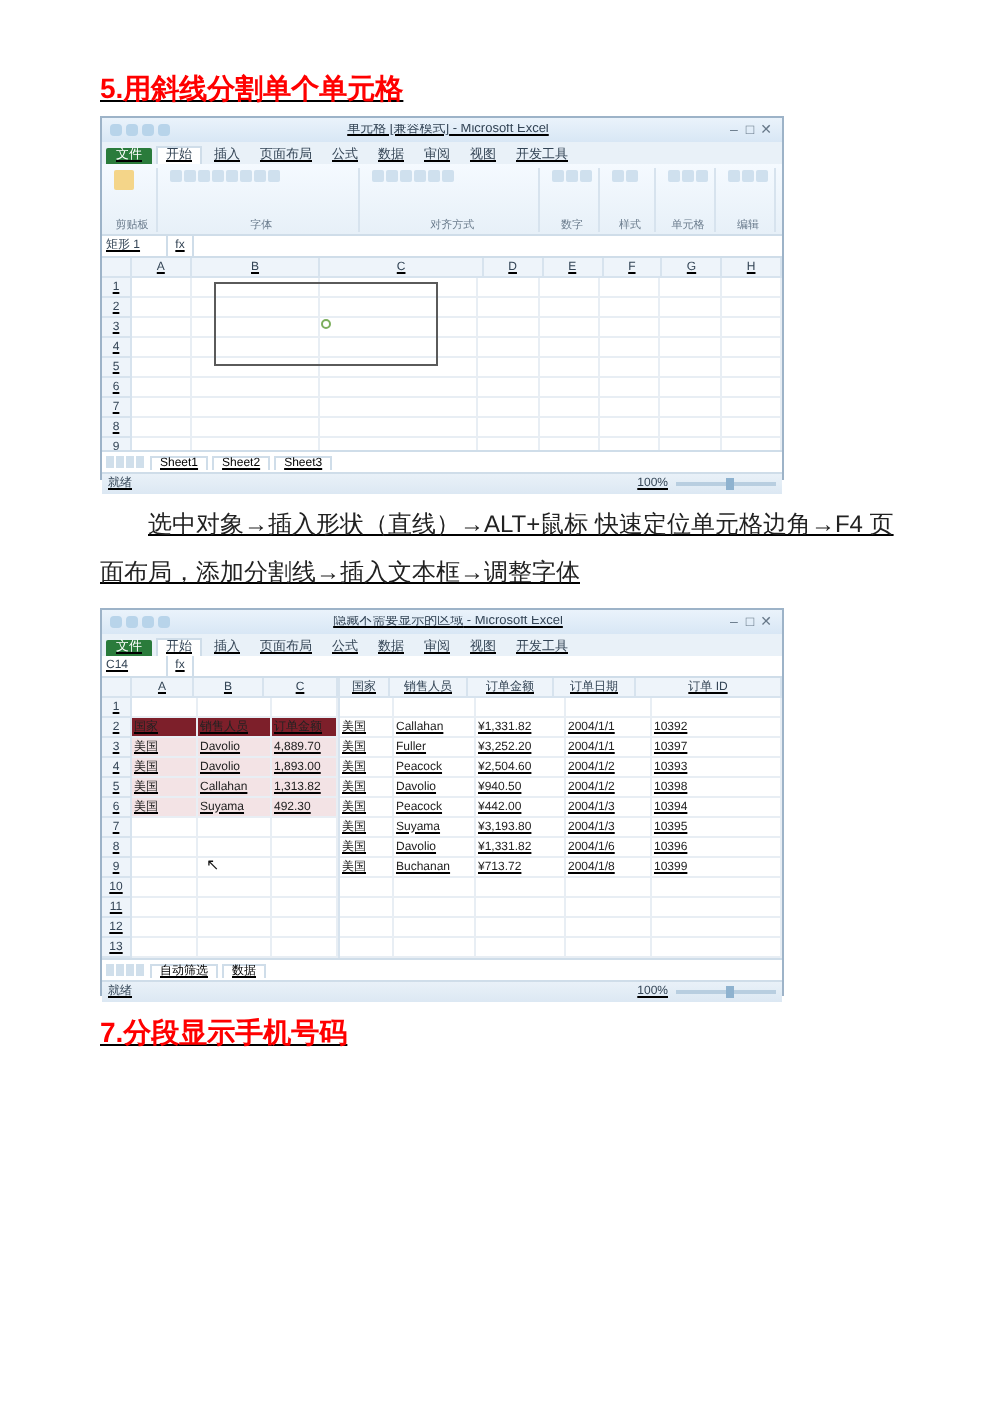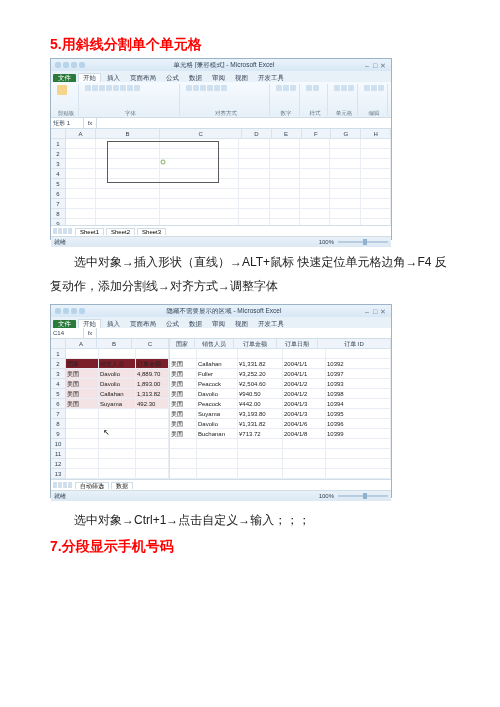--- a/index.html
+++ b/index.html
@@ -7,20 +7,21 @@
     padding: 0;
     background: #fff;
     font-family: "Microsoft YaHei", "SimSun", Arial, sans-serif;
   }
   .page {
     box-sizing: border-box;
     width: 500px;
     height: 707px;
     padding: 30px 50px 20px 50px;
     position: relative;
+    text-decoration: underline;
   }
   .section-heading {
     color: #ff0000;
     font-size: 14px;
     font-weight: bold;
     margin: 6px 0 4px 0;
   }
 
   
   .excel {
@@ -367,21 +368,21 @@
       <div class="track"></div>
     </div>
     <div class="status">
       <span>就绪</span>
       <div class="spacer"></div>
       <span>100%</span>
       <div class="slider"></div>
     </div>
   </div>
 
-  <div class="body-text"><span class="indent"></span><span>选中对象→插入形状（直线）→ALT+鼠标 快速定位单元格边角→F4 反复动作，添加分割线→对齐方式→调整字体</span></div>
+  <div class="body-text"><span class="indent"></span><span>选中对象→插入形状（直线）→ALT+鼠标 快速定位单元格边角→F4 页面布局，添加分割线→插入文本框→调整字体</span></div>
 
 
   <div class="excel" style="height:192px;">
     <div class="titlebar">
       <div class="qat">
           <span></span>
           <span></span>
           <span></span>
           <span></span>
         </div>
@@ -613,17 +614,16 @@
       <div class="track"></div>
     </div>
     <div class="status">
       <span>就绪</span>
       <div class="spacer"></div>
       <span>100%</span>
       <div class="slider"></div>
     </div>
   </div>
 
-  <div class="body-text"><span class="indent"></span><span>选中对象→Ctrl+1→点击自定义→输入；；；</span></div>
 
   <div class="section-heading">7.分段显示手机号码</div>
 
 </div>
 
 </body></html>

